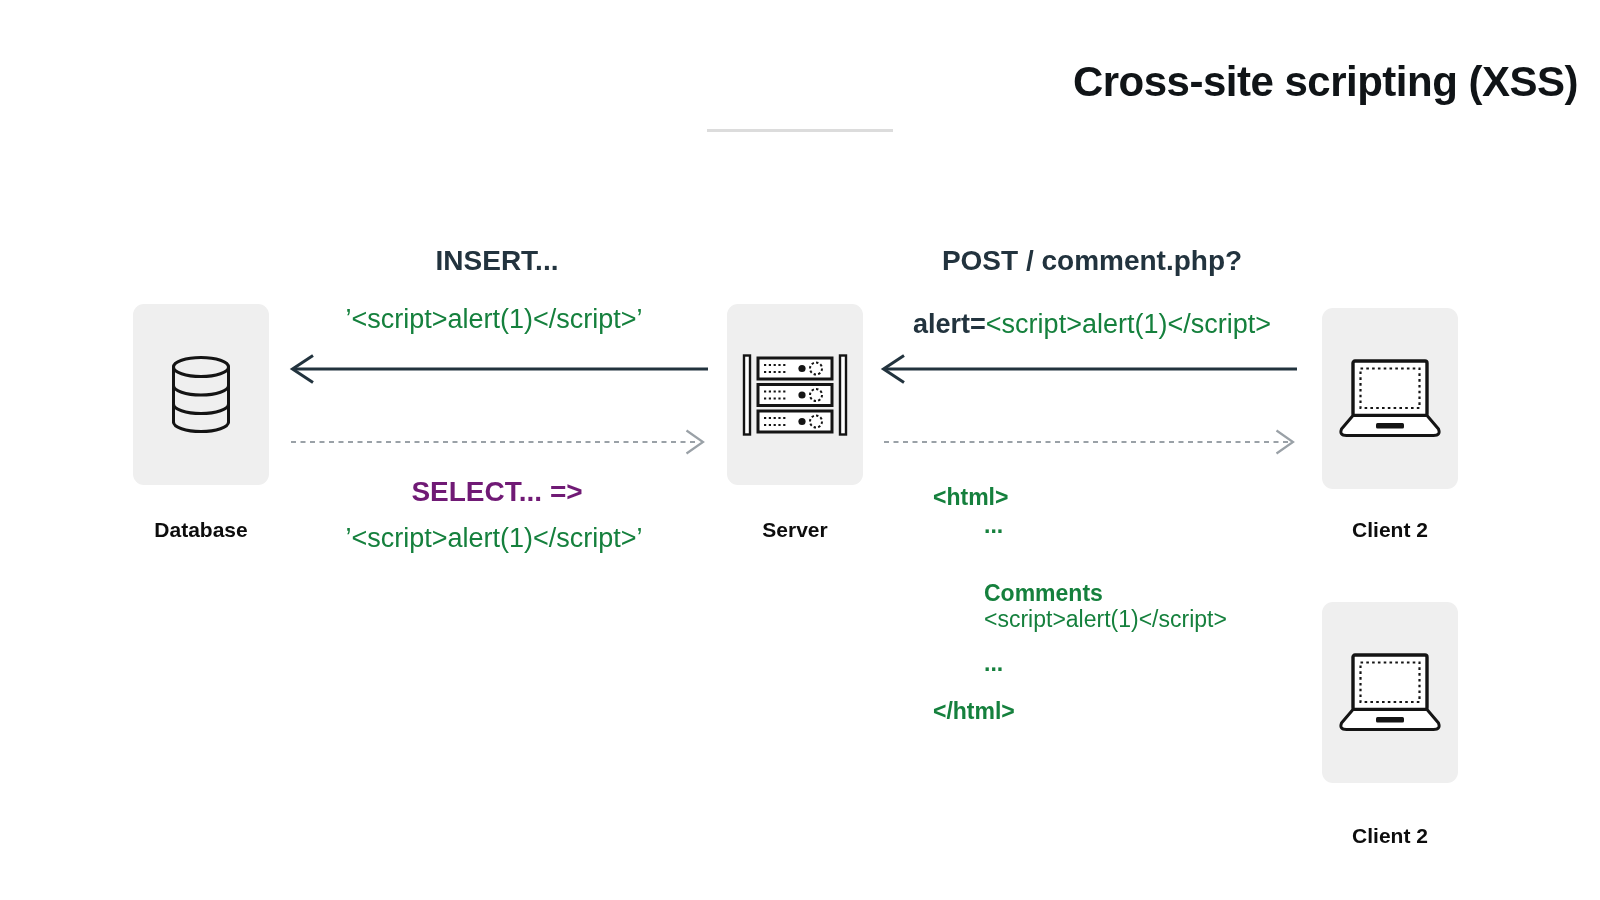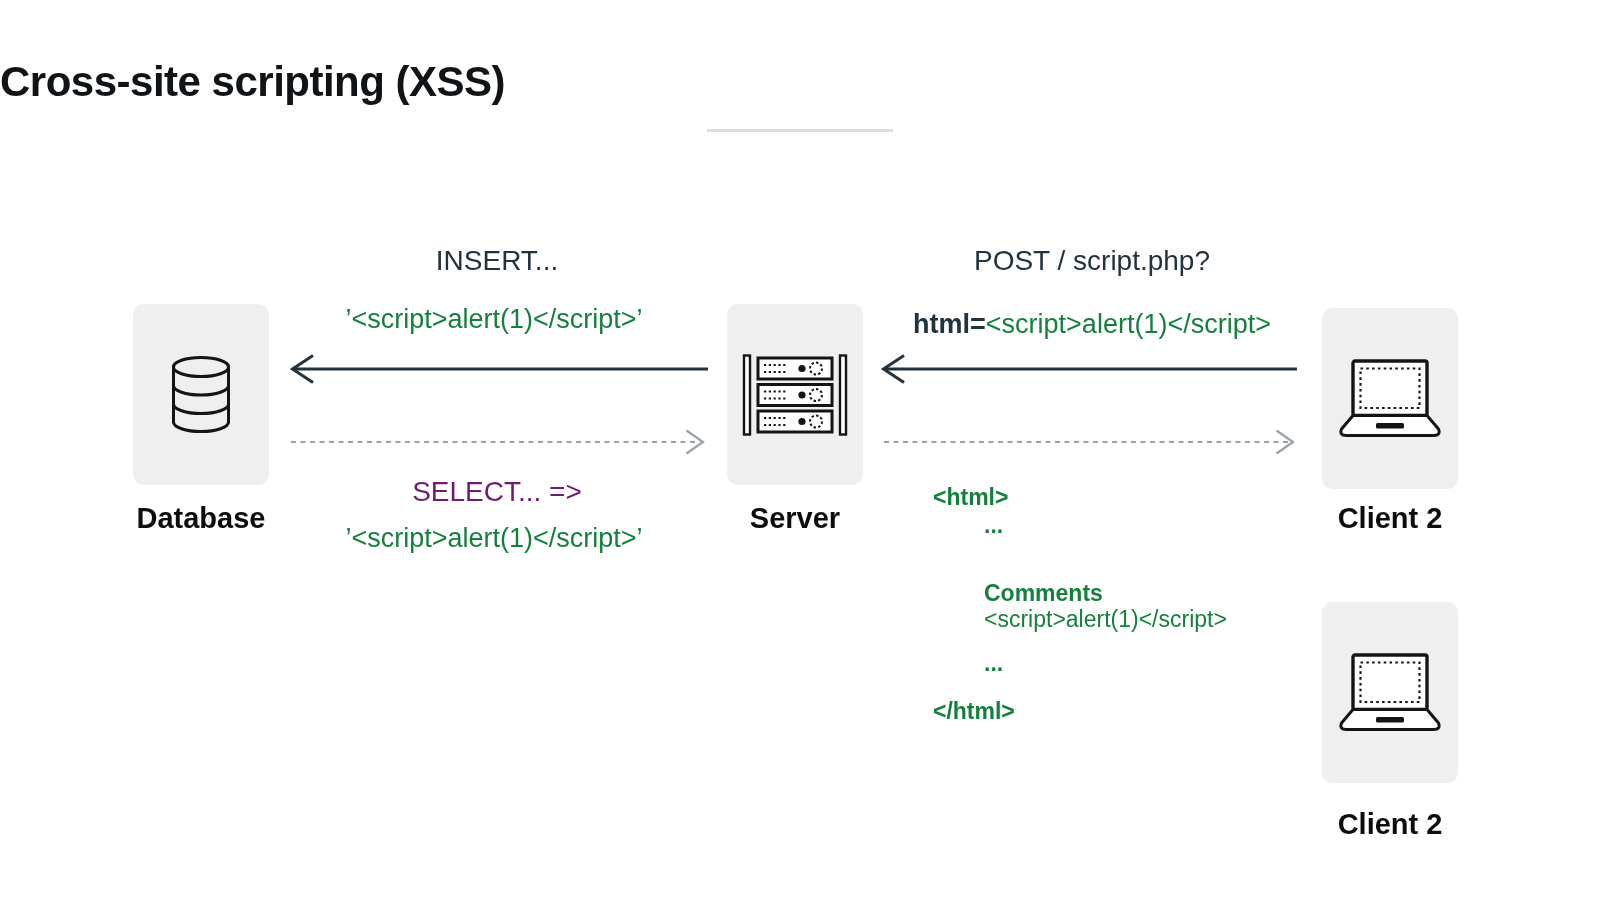--- a/index.html
+++ b/index.html
@@ -2,38 +2,38 @@
 <html><head>
 <meta charset="utf-8">
 <style>
   html,body{margin:0;padding:0;background:#ffffff;}
   body{width:1600px;height:900px;position:relative;overflow:hidden;
        font-family:"Liberation Sans",sans-serif;}
   .abs{position:absolute;}
   .cx{transform:translateX(-50%);}
   .nowrap{white-space:nowrap;}
 
-  .page-title{left:0;top:58px;width:1578px;text-align:left;
+  .page-title{left:0;top:58px;width:1578px;text-align:right;
     font-size:42px;font-weight:bold;color:#101417;letter-spacing:-0.5px;}
   .title-underline{left:707px;top:129px;width:186px;height:3px;background:#dcdcdc;}
 
   .card{width:136px;height:181px;background:#efefef;border-radius:11px;
         display:flex;align-items:center;justify-content:center;}
   .card-db{left:133px;top:304px;}
   .card-server{left:727px;top:304px;}
   .card-client1{left:1322px;top:308px;}
   .card-client2{left:1322px;top:602px;}
 
-  .entity-label{font-size:29px;font-weight:bold;color:#0d0d0d;}
+  .entity-label{font-size:21px;font-weight:bold;color:#0d0d0d;margin-top:16px;}
   .lbl-db{left:201px;top:502px;}
   .lbl-server{left:795px;top:502px;}
   .lbl-client1{left:1390px;top:502px;}
   .lbl-client2{left:1390px;top:808px;}
 
-  .flow-label{font-size:28px;font-weight:normal;line-height:1.15;text-align:center;}
+  .flow-label{font-size:28px;font-weight:bold;line-height:1.15;text-align:center;}
   .dark{color:#22333e;}
   .gray{color:#701a75;}
   .red{color:#15803d;}
   .payload{font-size:27px;font-weight:normal;line-height:1.2;}
 
   .insert-label{left:497px;top:245px;}
   .insert-payload{left:494px;top:303px;}
   .select-label{left:497px;top:476px;}
   .select-payload{left:494px;top:522px;}
 
@@ -138,23 +138,23 @@
       <rect x="39" y="64" width="28" height="5.5" rx="1.5" fill="#141414"></rect>
     </svg>
   </div>
   <div class="abs cx entity-label nowrap lbl-client2">Client 2</div>
 
   <div class="abs cx flow-label dark nowrap insert-label">INSERT...</div>
   <div class="abs cx payload red nowrap insert-payload">’&lt;script&gt;alert(1)&lt;/script&gt;’</div>
   <div class="abs cx flow-label gray nowrap select-label">SELECT... =&gt;</div>
   <div class="abs cx payload red nowrap select-payload">’&lt;script&gt;alert(1)&lt;/script&gt;’</div>
 
-  <div class="abs cx flow-label dark nowrap post-label">POST / script.php?</div>
+  <div class="abs cx flow-label dark nowrap post-label">POST / comment.php?</div>
   <div class="abs cx payload nowrap post-line">
-    <span class="param">html=</span><span class="red">&lt;script&gt;alert(1)&lt;/script&gt;</span>
+    <span class="param">alert=</span><span class="red">&lt;script&gt;alert(1)&lt;/script&gt;</span>
   </div>
 
   <div class="abs resp-line nowrap resp-outer r1">&lt;html&gt;</div>
   <div class="abs resp-line nowrap resp-inner r2">...</div>
   <div class="abs resp-line nowrap resp-inner r3">Comments</div>
   <div class="abs resp-line red nowrap resp-inner r4">&lt;script&gt;alert(1)&lt;/script&gt;</div>
   <div class="abs resp-line nowrap resp-inner r5">...</div>
   <div class="abs resp-line nowrap resp-outer r6">&lt;/html&gt;</div>
 
 </div>

